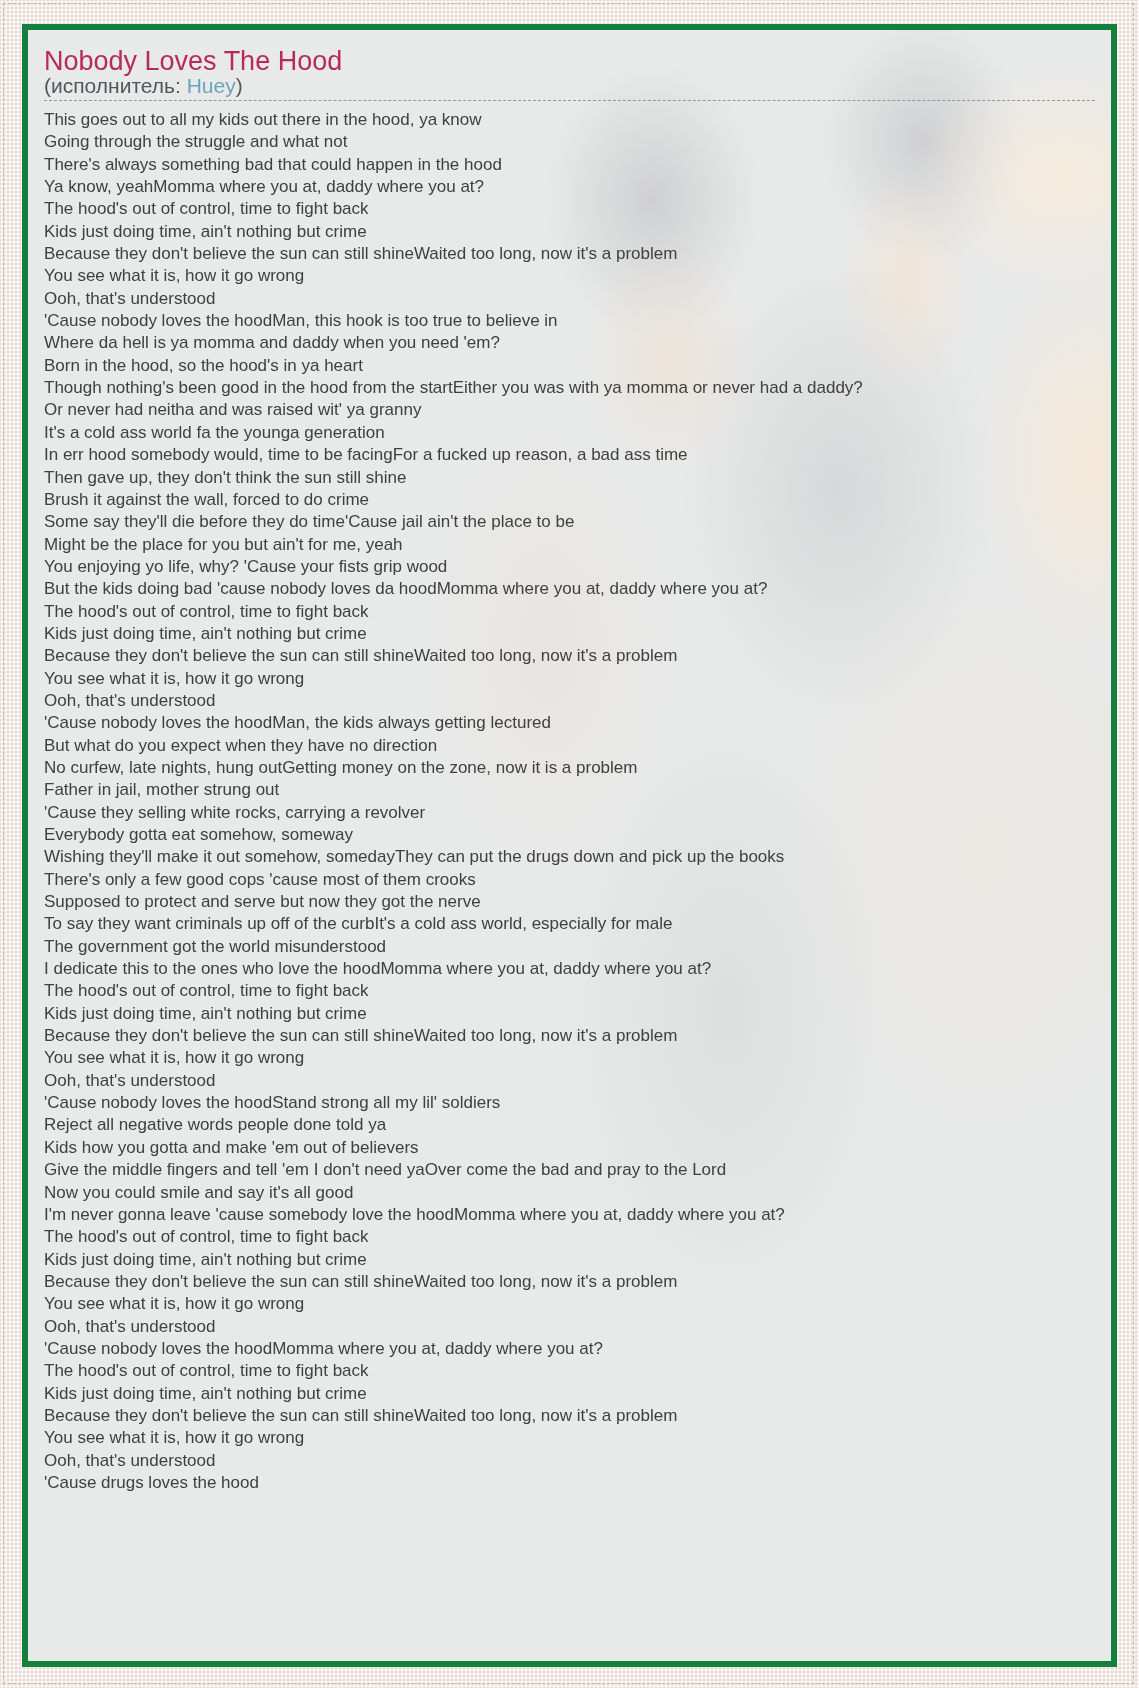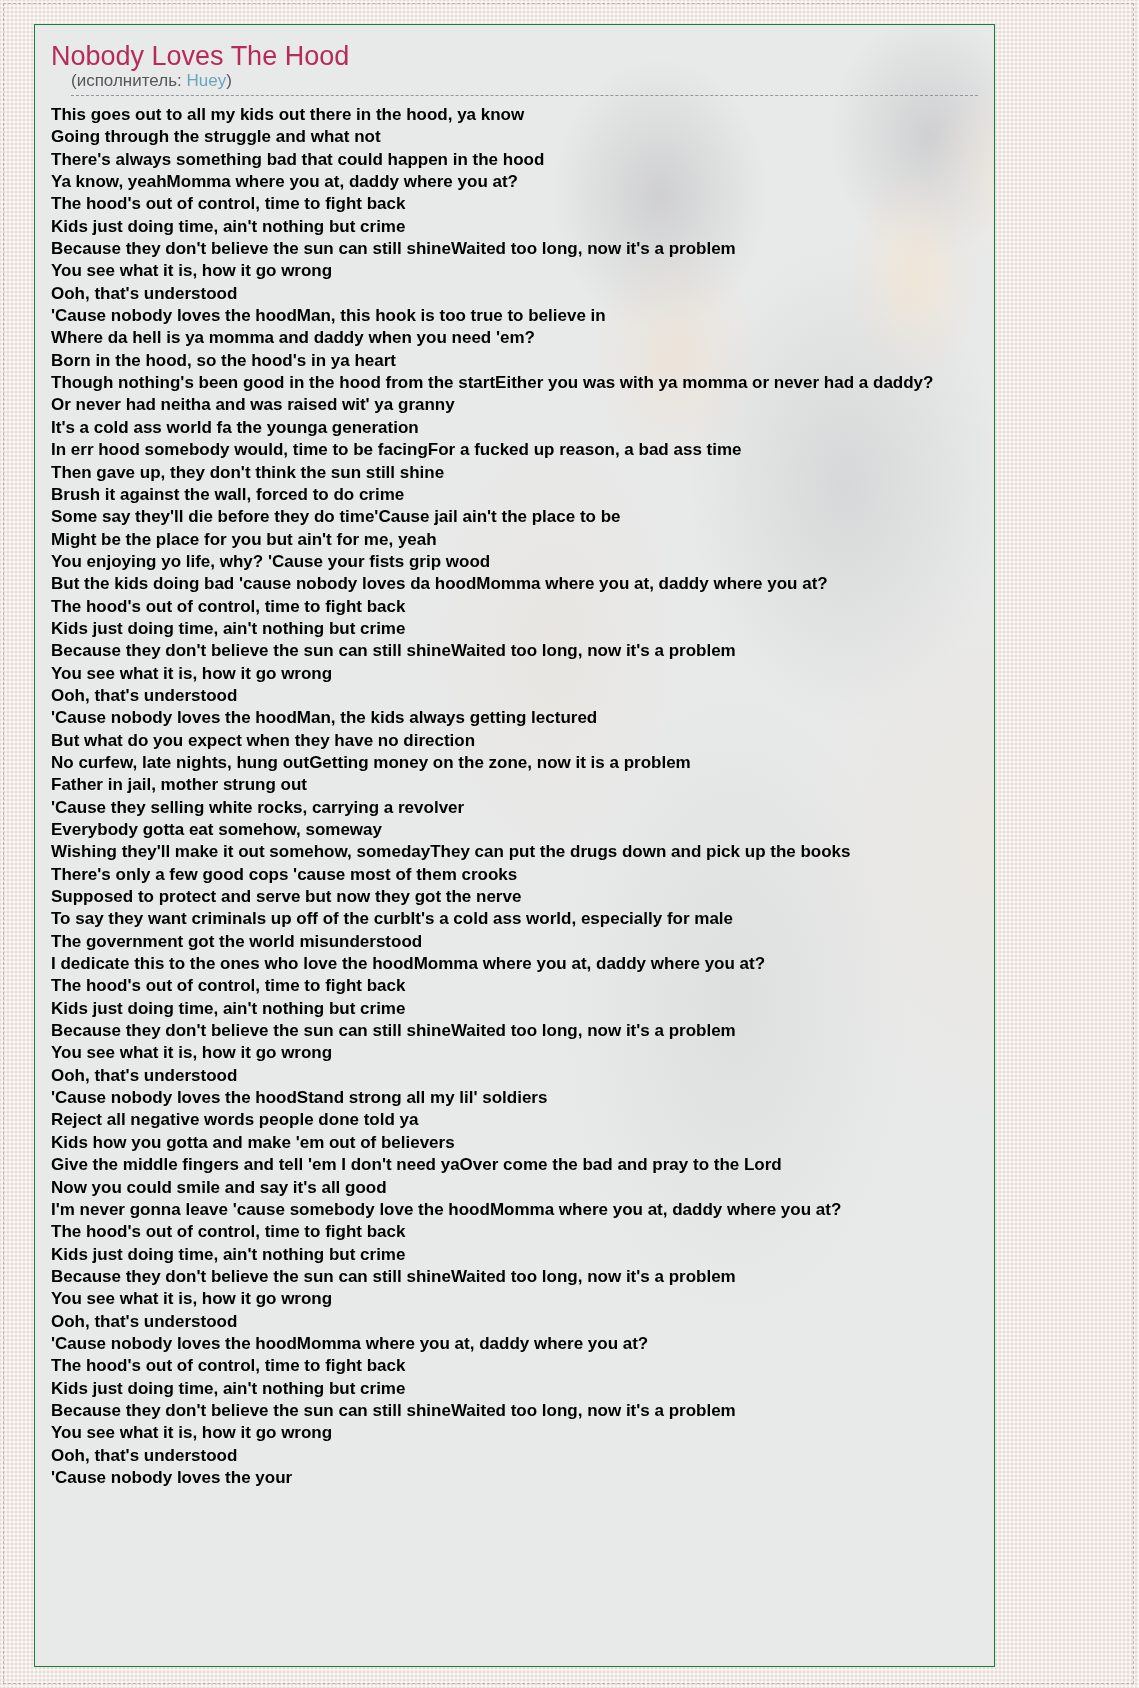--- a/index.html
+++ b/index.html
@@ -20,27 +20,27 @@
   .page-border {
     position: absolute;
     left: 3px; top: 3px; right: 5px; bottom: 4px;
     border: 1px dashed #bdb4ad;
     pointer-events: none;
     z-index: 5;
   }
 
   .card {
     position: absolute;
-    left: 34px;
+    left: 22px;
     top: 24px;
-    width: 961px;
+    width: 1095px;
     height: 1643px;
     box-sizing: border-box;
     background: #e8e9e9;
-    border: 1px solid #15803d;
+    border: 6px solid #15803d;
     overflow: hidden;
   }
 
   
   .photo {
     position: absolute;
     inset: 0;
     pointer-events: none;
     background-image:
       radial-gradient(ellipse 190px 150px at 1035px 150px, rgba(248,236,218,0.85), transparent 75%),
@@ -63,41 +63,39 @@
   .title {
     margin: 0;
     padding-top: 16px;
     font-size: 27px;
     line-height: 30px;
     font-weight: normal;
     color: #b62b58;
   }
 
   .artist {
-    font-size: 17px;
+    font-size: 21px;
     line-height: 20px;
     color: #53575a;
     padding-bottom: 4px;
     border-bottom: 1px dashed #8f969c;
-    margin-left: 20px;
   }
 
   .artist-link {
     color: #69a5bd;
     text-decoration: none;
     cursor: pointer;
   }
 
   .lyrics {
     padding-top: 8px;
     font-size: 17px;
     line-height: 22.35px;
-    color: #000000;
+    color: #404040;
     white-space: nowrap;
-    font-weight: bold;
   }
 </style>
 </head>
 <body>
 
 <div class="page-border"></div>
 
 <div class="card">
   <div class="photo"></div>
   <div class="content">
@@ -158,16 +156,16 @@
         <div>Kids just doing time, ain't nothing but crime</div>
         <div>Because they don't believe the sun can still shineWaited too long, now it's a problem</div>
         <div>You see what it is, how it go wrong</div>
         <div>Ooh, that's understood</div>
         <div>'Cause nobody loves the hoodMomma where you at, daddy where you at?</div>
         <div>The hood's out of control, time to fight back</div>
         <div>Kids just doing time, ain't nothing but crime</div>
         <div>Because they don't believe the sun can still shineWaited too long, now it's a problem</div>
         <div>You see what it is, how it go wrong</div>
         <div>Ooh, that's understood</div>
-        <div>'Cause nobody loves the your</div>
+        <div>'Cause drugs loves the hood</div>
       </div>
   </div>
 </div>
 
 </body></html>

